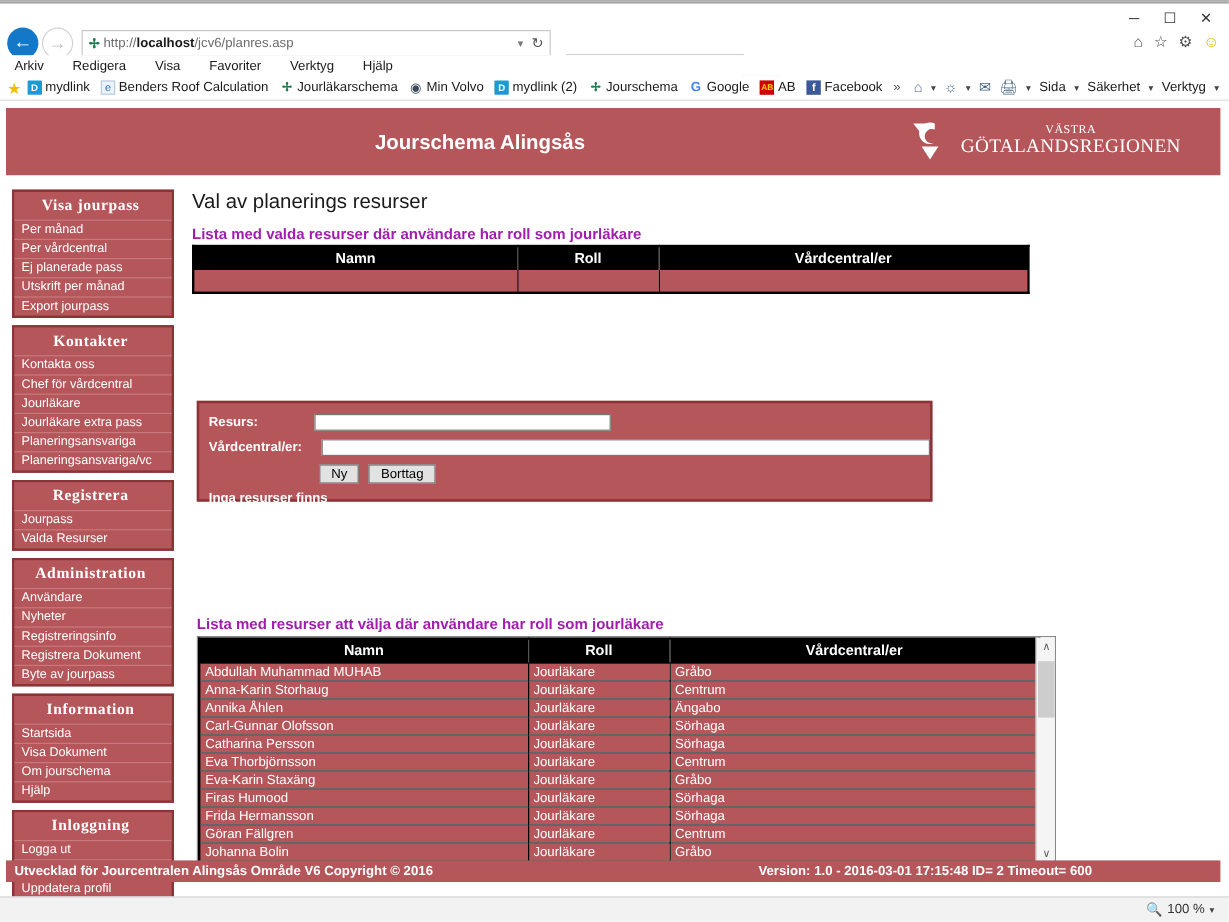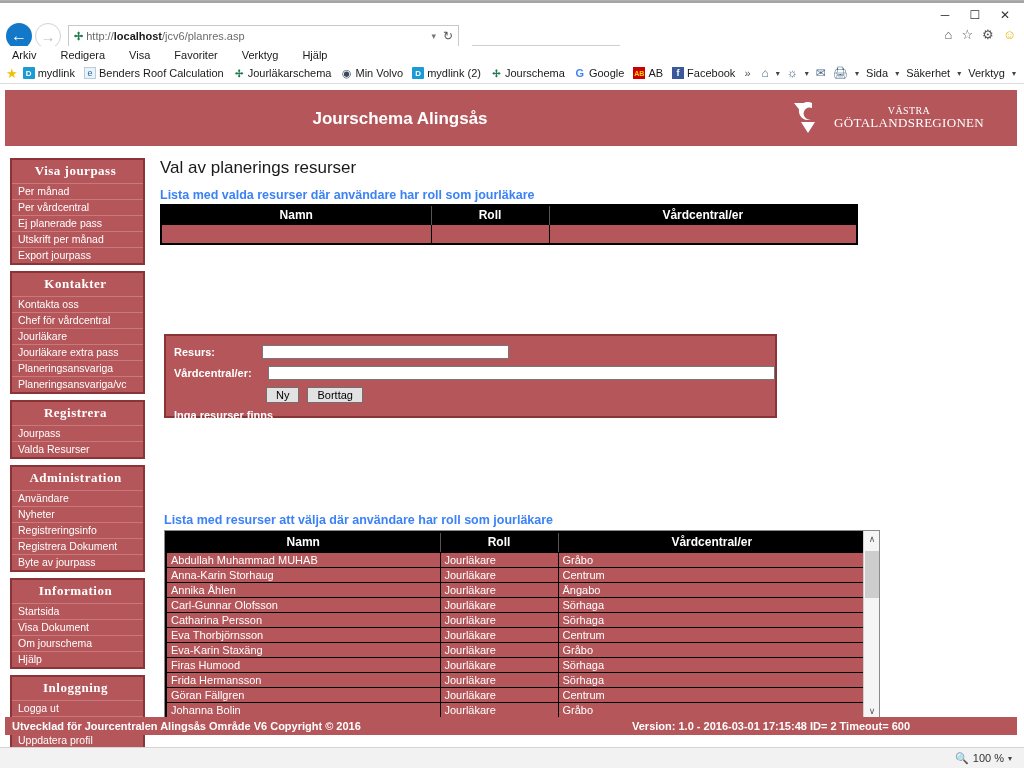--- a/index.html
+++ b/index.html
@@ -109,21 +109,21 @@
   }
   #pagehead-title {
     position:absolute; left:0; top:19px; width:790px; text-align:center;
     color:#ffffff; font-size:17px; font-weight:bold;
     font-family:"Liberation Sans", sans-serif;
   }
   #vgr-logo { position:absolute; right:33px; top:11px; display:flex; align-items:center; gap:7px; }
   #vgr-mark { position:relative; width:34px; height:34px; }
   #vgr-text { color:#ffffff; font-family:"Liberation Serif", serif; line-height:1.05;text-align:center; }
   #vgr-l1 { font-size:10px; letter-spacing:0.4px; }
-  #vgr-l2 { font-size:13px; letter-spacing:0.3px; }
+  #vgr-l2 { font-size:16px; letter-spacing:0.3px; }
 
   
   #sidebar { position:absolute; left:10px; top:73px; width:135px; }
   .side-box {
     border:2px solid #8b3438; background:#b4565a; margin-bottom:6px;
   }
   .side-head {
     text-align:center; color:#ffffff; font-weight:bold; font-size:13px;
     padding:3px 4px 4px 0; background:#b4565a;
     font-family:"Liberation Serif", serif; letter-spacing:0.5px;
@@ -131,21 +131,21 @@
   .side-link {
     color:#ffffff; font-size:10.5px; padding:1px 0 1px 6px;
     border-top:1px solid #c9797c;
     font-family:"Liberation Sans", sans-serif;
     line-height:13px;
   }
 
   
   #main { position:absolute; left:160px; top:73px; width:850px; }
   #page-title { font-size:17px; color:#1a1a1a; margin:0 0 10px 0; font-weight:normal; }
-  .sec-label { font-size:12.5px; font-weight:bold; color:#3b82f6; margin-bottom:2px; }
+  .sec-label { font-size:12.5px; font-weight:bold; color:#a21caf; margin-bottom:2px; }
 
   table.grid { border-collapse:collapse; border:2px solid #000; table-layout:fixed; }
   table.grid th {
     background:#000000; color:#ffffff; font-size:12px; font-weight:bold;
     text-align:center; padding:2px 0 3px 0; border-right:1px solid #555;
   }
   table.grid th:last-child { border-right:none; }
   table.grid td {
     background:#b4565a; color:#ffffff; font-size:11px;
     padding:1px 0 1px 4px; border-right:1px solid #000; border-bottom:1px solid #000;

